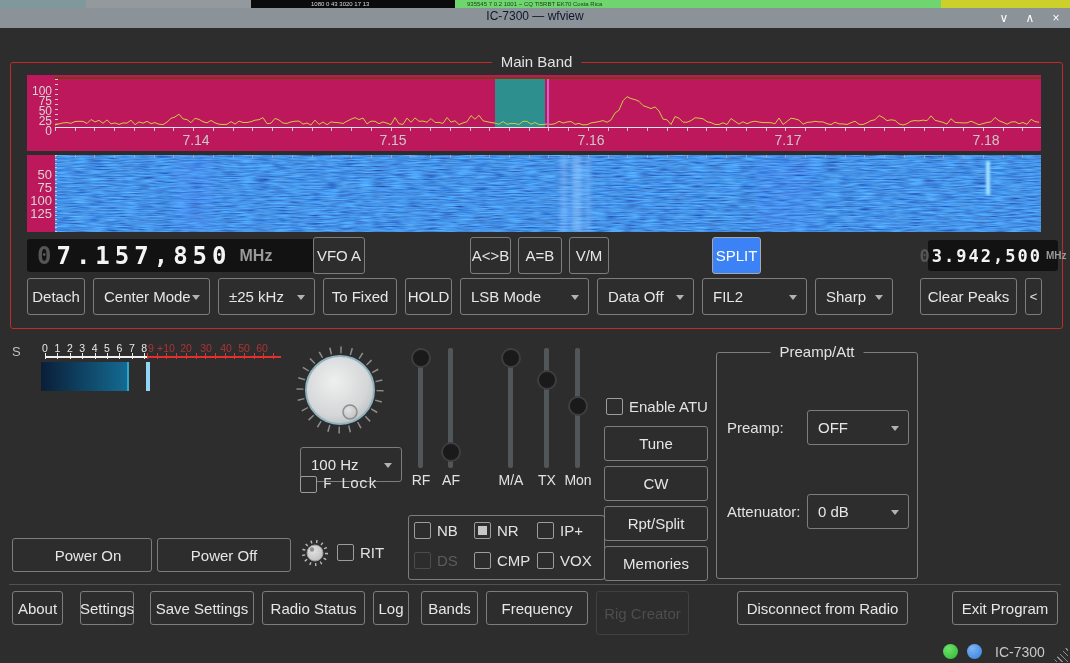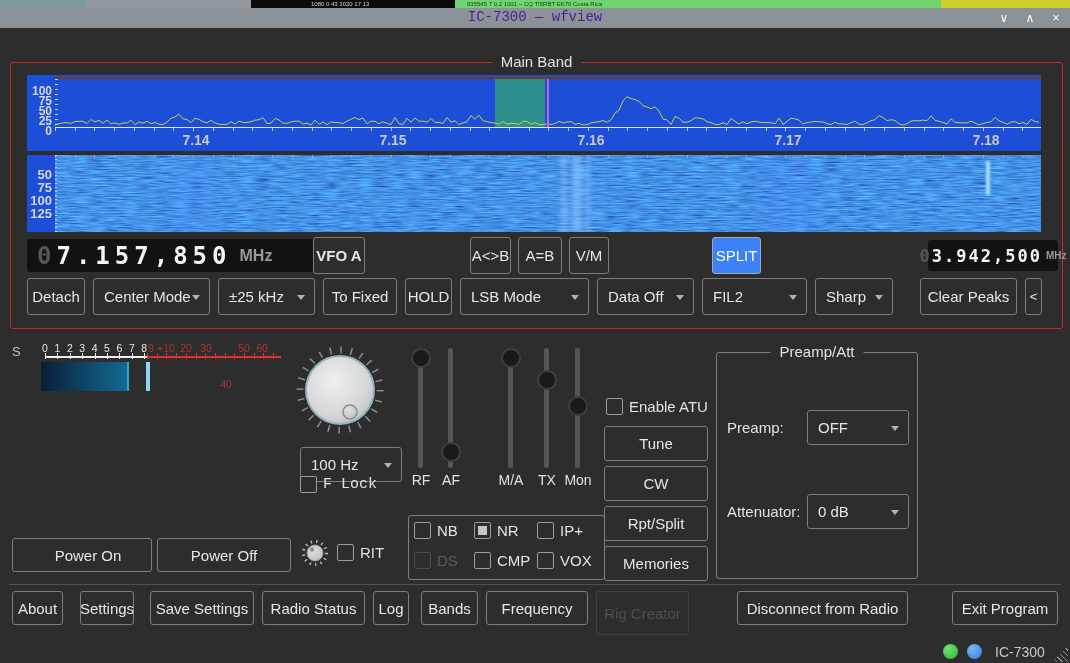--- a/index.html
+++ b/index.html
@@ -5,21 +5,21 @@
   html,body{margin:0;padding:0;background:#1a1a1a;}
   .screen{position:relative;width:1070px;height:663px;overflow:hidden;background:#2d2d2d;
           font-family:"Liberation Sans",sans-serif;-webkit-user-select:none;user-select:none;}
   .abs{position:absolute;box-sizing:border-box;}
 
   
   .strip-seg{position:absolute;top:0;height:8px;overflow:hidden;font-size:6px;line-height:8px;white-space:nowrap;}
 
   
   .titlebar{position:absolute;left:0;top:8px;width:1070px;height:20px;background:#8b9399;}
-  .titlebar .wt{position:absolute;left:0;right:0;top:1px;text-align:center;color:#4c1d95;font-size:14px;font-family:Liberation Mono, monospace;}
+  .titlebar .wt{position:absolute;left:0;right:0;top:1px;text-align:center;color:#0f172a;font-size:12px;}
   .tbtn{position:absolute;top:2px;width:18px;height:16px;color:#fdfdfd;font-size:12px;text-align:center;line-height:16px;}
 
   
   .btn{position:absolute;box-sizing:border-box;background:#2d2d2d;border:1px solid #7d7d7d;border-radius:3px;
        color:#e6e6e6;font-size:15px;display:flex;align-items:center;justify-content:center;white-space:nowrap;}
   .btn.active{background:#3b82f6;border-color:#a8a8a8;color:#ffffff;}
   .btn.disabled{border-color:#414141;color:#4e4e4e;}
   .combo{justify-content:flex-start;padding:0 22px 0 10px;}
   .combo .arrow{position:absolute;right:9px;top:50%;margin-top:-2px;width:0;height:0;
        border-left:4px solid transparent;border-right:4px solid transparent;border-top:5px solid #b2b2b2;}
@@ -37,21 +37,21 @@
   .dim{color:#565656;}
   .unit{color:#9a9a9a;font-family:"Liberation Sans",sans-serif;font-weight:bold;}
 
   
   .group{position:absolute;border:1px solid #7d7d7d;border-radius:3px;}
   .group.red{border-color:#bf2a2a;}
   .gtitle{position:absolute;top:-10px;left:50%;transform:translateX(-50%);background:#2d2d2d;
        padding:0 9px;color:#e2e2e2;font-size:15px;white-space:nowrap;}
 
   
-  .panel{position:absolute;background:#1d4ed8;font-weight:bold;}
+  .panel{position:absolute;background:#be185d;}
   .ylab{position:absolute;text-align:right;color:#d6d6d6;}
   .ylab span{display:block;}
   .xlab{position:absolute;transform:translateX(-50%);color:#c9c9c9;font-size:14px;}
 
   
   .vslider{position:absolute;width:22px;height:146px;}
   .vslider .track{position:absolute;left:8px;top:0;width:5px;height:120px;background:#51565b;border-radius:2px;}
   .vslider .handle{position:absolute;left:1px;top:0;width:20px;height:20px;border-radius:50%;
        background:#1a1a1a;border:2px solid #3e3e3e;box-sizing:border-box;}
   .vslider .slabel{position:absolute;top:124px;left:-9px;width:40px;text-align:center;color:#e2e2e2;font-size:14px;}
@@ -138,21 +138,21 @@
       <div class="abs" style="left:0;top:0;width:986px;height:3px;background:repeating-linear-gradient(90deg,#9aa4c8 0 1px,transparent 1px 19.74px);"></div>
       <div class="abs" style="left:0;top:0;width:2px;height:77px;background:repeating-linear-gradient(180deg,#cfcfcf 0 1px,transparent 1px 4px);"></div>
     </div>
   </div>
 
   <div class="freqbox" style="left:27px;top:239px;width:276px;height:33px;padding:0 10px;font-size:24px;letter-spacing:5px;">
     <span class="dim">0</span>
     <span>7.157,850</span>
     <span class="unit" style="font-size:16px;letter-spacing:0;margin-left:8px;">MHz</span>
   </div>
-  <div class="btn" style="left:313px;top:237px;width:52px;height:37px;font-weight:bold;">VFO A</div>
+  <div class="btn" style="left:313px;top:237px;width:52px;height:37px;">VFO A</div>
   <div class="btn" style="left:470px;top:237px;width:41px;height:37px;">A&lt;&gt;B</div>
   <div class="btn" style="left:518px;top:237px;width:44px;height:37px;">A=B</div>
   <div class="btn" style="left:569px;top:237px;width:40px;height:37px;">V/M</div>
   <div class="btn active" style="left:712px;top:237px;width:49px;height:37px;">SPLIT</div>
   <div class="freqbox" style="left:928px;top:240px;width:116px;height:31px;padding:0 7px;font-size:17px;letter-spacing:2px;justify-content:center;">
     <span class="dim">0</span>
     <span>3.942,500</span>
     <span class="unit" style="font-size:10px;letter-spacing:0;margin-left:4px;">MHz</span>
   </div>
 
@@ -195,21 +195,21 @@
         <span class="sm-num sm-white" style="left: 46.2px;">3</span>
         <span class="sm-num sm-white" style="left: 58.6px;">4</span>
         <span class="sm-num sm-white" style="left: 71px;">5</span>
         <span class="sm-num sm-white" style="left: 83.4px;">6</span>
         <span class="sm-num sm-white" style="left: 95.8px;">7</span>
         <span class="sm-num sm-white" style="left: 108.2px;">8</span>
         <span class="sm-num sm-red" style="left: 115px;">9</span>
         <span class="sm-num sm-red" style="left: 130px;">+10</span>
         <span class="sm-num sm-red" style="left: 150px;">20</span>
         <span class="sm-num sm-red" style="left: 170px;">30</span>
-        <span class="sm-num sm-red" style="left: 190px; margin-top: 36px;">40</span>
+        <span class="sm-num sm-red" style="left: 190px;">40</span>
         <span class="sm-num sm-red" style="left: 208px;">50</span>
         <span class="sm-num sm-red" style="left: 226px;">60</span>
       </div>
     <div class="abs" style="left:9px;top:11px;width:101px;height:6px;background:repeating-linear-gradient(90deg,#f0f0f0 0 1px,transparent 1px 12.4px);"></div>
     <div class="abs" id="sm-redticks" style="left:111px;top:11px;width:127px;height:6px;background:repeating-linear-gradient(90deg,#e03030 0 1px,transparent 1px 9.7px);"></div>
     <div class="abs" style="left:9px;top:14px;width:102px;height:2px;background:#efefef;"></div>
     <div class="abs" id="sm-redline" style="left: 111px; top: 14px; width: 134px; height: 2px; background: rgb(224, 48, 48);"></div>
   </div>
   <div class="abs" style="left:41px;top:362px;width:244px;height:29px;">
     <div class="abs" id="sm-fill" style="left: 0px; top: 0px; height: 29px; background: linear-gradient(90deg, rgb(10, 30, 56), rgb(20, 106, 146)); border-right: 2px solid rgb(43, 168, 204); width: 36%;"></div>

